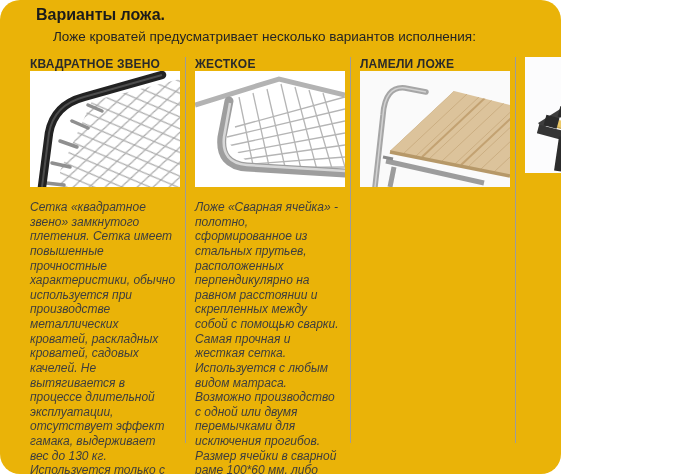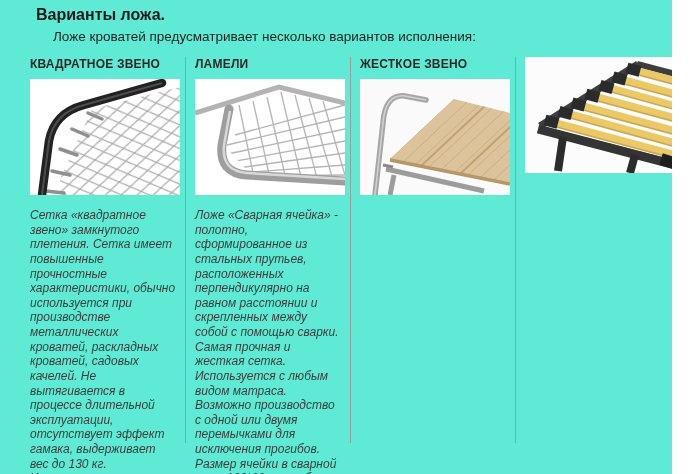--- a/index.html
+++ b/index.html
@@ -1,23 +1,23 @@
 <!DOCTYPE html>
 <html><head>
 <meta charset="utf-8">
 <style>
   html,body{margin:0;padding:0;background:#fff;}
-  .page{position:relative;width:672px;height:474px;background:#5eead4;
-        font-family:"Liberation Sans",sans-serif;overflow:hidden;}
+  .page{position:relative;width:561px;height:474px;background:#eab308;
+        font-family:"Liberation Sans",sans-serif;overflow:hidden;border-radius:20px;}
   .title{position:absolute;left:36px;top:6px;font-size:16px;font-weight:bold;color:#1b1b1b;}
   .subtitle{position:absolute;left:53px;top:29px;font-size:13.5px;color:#242424;}
   .cols{position:absolute;left:30px;top:57px;display:flex;}
   .col{width:165px;box-sizing:border-box;padding-right:17px;}
   .col.col4{padding-right:0;}
-  .col h2{margin:0 0 8px;font-size:12px;line-height:14px;font-weight:bold;
+  .col h2{margin:0 0 0;font-size:12px;line-height:14px;font-weight:bold;
           color:#2a2a2a;letter-spacing:.2px;}
   .imgbox{width:150px;height:116px;margin-bottom:13px;}
   .col4 .imgbox{width:166px;}
   .imgbox svg{display:block;}
   .col p{margin:0;font-style:italic;font-size:12px;line-height:1.22;
          color:#3e3e3e;width:147px;}
   .col4 p{width:168px;}
   .divider{position:absolute;top:57px;width:1px;height:386px;background:#9c9c9c;}
   .d1{left:185px;} .d2{left:350px;} .d3{left:515px;}
 </style>
@@ -54,21 +54,21 @@
             <line x1="16" y1="112" x2="34" y2="114"></line>
           </g>
           <path d="M 132,4 L 54,26 Q 24,34 19,62 L 12,116" fill="none" stroke="#222222" stroke-width="8.5" stroke-linecap="round"></path>
           <path d="M 132,4 L 54,26 Q 24,34 19,62 L 12,116" fill="none" stroke="#4d4d4d" stroke-width="2"></path>
         </svg>
       </div>
       <p>Сетка «квадратное звено» замкнутого плетения. Сетка имеет повышенные прочностные характеристики, обычно используется при производстве металлических кроватей, раскладных кроватей, садовых качелей. Не вытягивается в процессе длительной эксплуатации, отсутствует эффект гамака, выдерживает вес до 130 кг. Используется только с ватными и ППУ матрасами.</p>
     </section>
 
     <section class="col">
-      <h2>ЛАМЕЛИ</h2>
+      <h2>ЖЕСТКОЕ</h2>
       <div class="imgbox">
         <svg width="150" height="116" viewBox="0 0 150 116" xmlns="http://www.w3.org/2000/svg">
           <defs>
             <clipPath id="c-grid">
               <polygon points="34,30 84,9 150,24 150,98 54,93 28,66"></polygon>
             </clipPath>
           </defs>
           <rect width="150" height="116" fill="#ffffff"></rect>
           <path d="M 0,34 L 84,8 L 150,24" fill="none" stroke="#b3b3b3" stroke-width="5"></path>
           <g clip-path="url(#c-grid)" stroke="#b5b5b5" stroke-width="1.3">
@@ -88,21 +88,21 @@
             <line x1="128" y1="22" x2="150" y2="96"></line>
           </g>
           <path d="M 150,102 L 52,96 Q 24,94 27,66 L 34,30" fill="none" stroke="#9e9e9e" stroke-width="9" stroke-linecap="round" stroke-linejoin="round"></path>
           <path d="M 150,100 L 52,94 Q 26,92 29,66 L 35,32" fill="none" stroke="#d8d8d8" stroke-width="2.5"></path>
         </svg>
       </div>
       <p>Ложе «Сварная ячейка» - полотно, сформированное из стальных прутьев, расположенных перпендикулярно на равном расстоянии и скрепленных между собой с помощью сварки. Самая прочная и жесткая сетка. Используется с любым видом матраса. Возможно производство с одной или двумя перемычками для исключения прогибов. Размер ячейки в сварной раме 100*60 мм, либо 100*100 мм.</p>
     </section>
 
     <section class="col">
-      <h2>ЖЕСТКОЕ ЗВЕНО</h2>
+      <h2>ЛАМЕЛИ ЛОЖЕ</h2>
       <div class="imgbox">
         <svg width="150" height="116" viewBox="0 0 150 116" xmlns="http://www.w3.org/2000/svg">
           <defs>
             <clipPath id="c-wood">
               <polygon points="30,80 94,20 150,34 150,104"></polygon>
             </clipPath>
           </defs>
           <rect width="150" height="116" fill="#fafafa"></rect>
           <line x1="26" y1="90" x2="124" y2="112" stroke="#9c9c9c" stroke-width="5"></line>
           <line x1="34" y1="96" x2="30" y2="116" stroke="#9c9c9c" stroke-width="5"></line>

